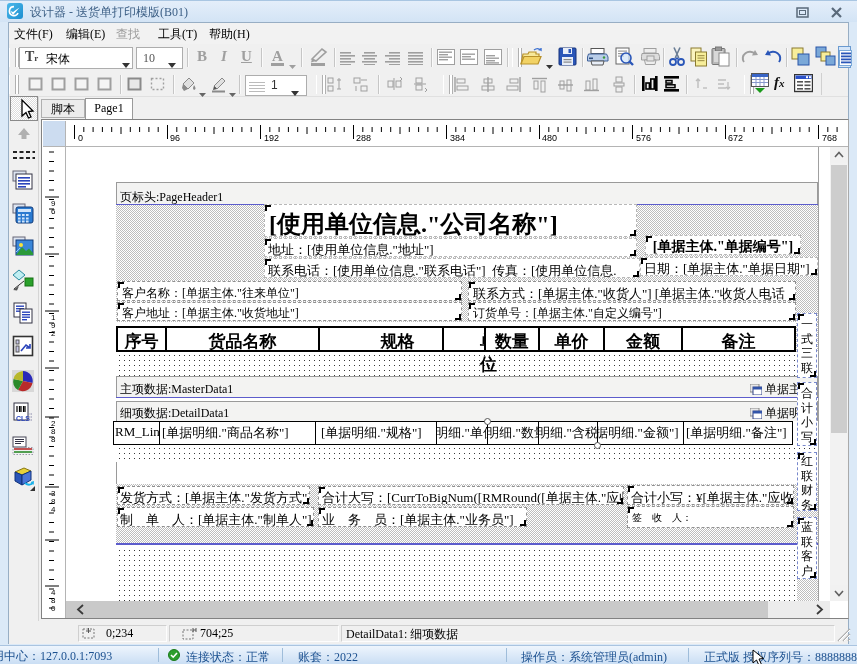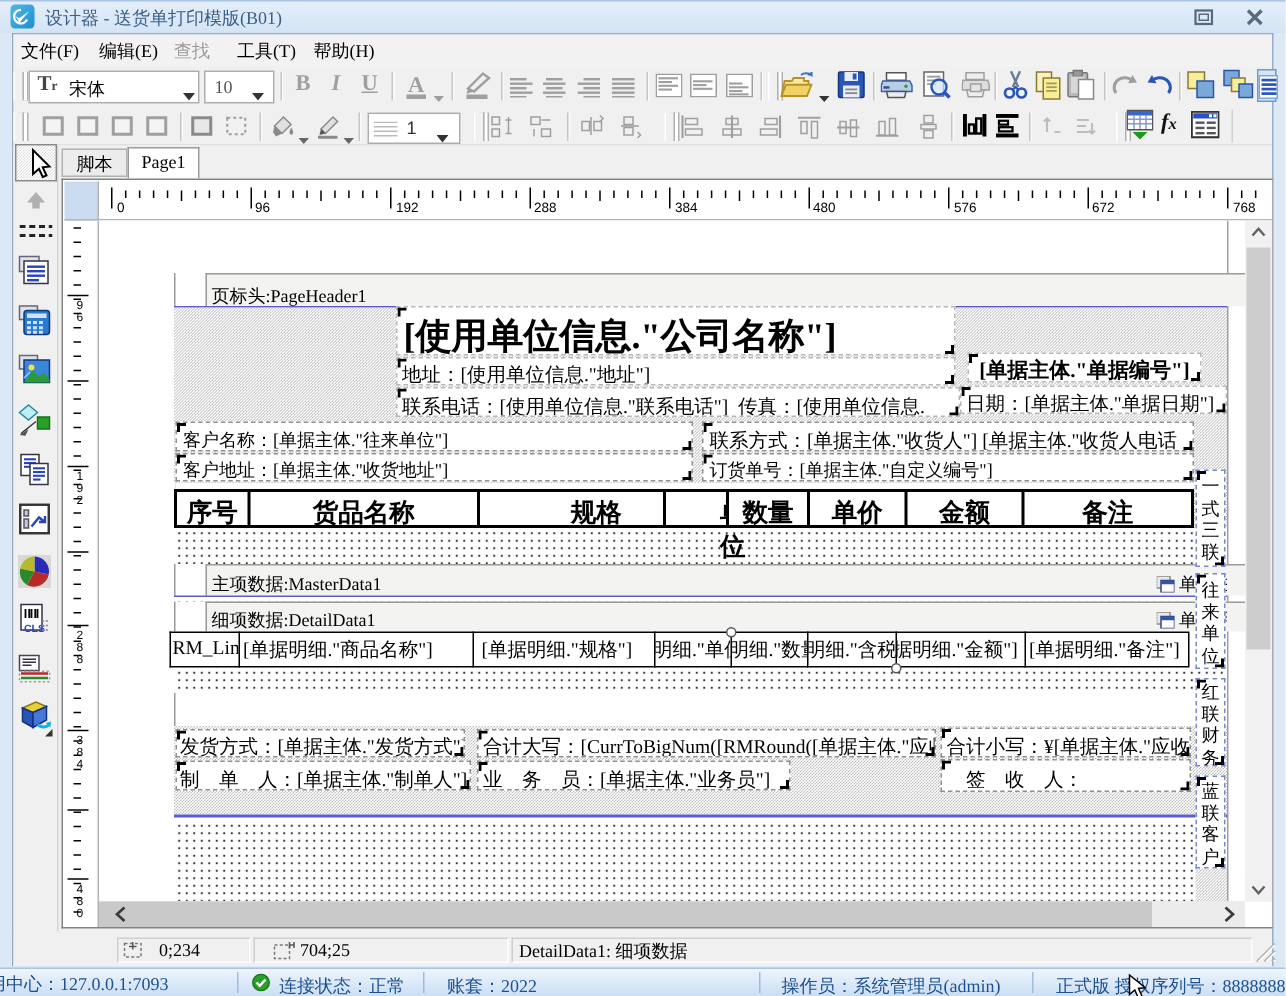--- a/index.html
+++ b/index.html
@@ -27,21 +27,21 @@
 #dview{left:41px;top:119px;width:808px;height:500px;background:#fff;border:1px solid #828282;border-right:1px solid #aaa;box-sizing:border-box;}
 #corner{left:43px;top:121px;width:23px;height:26px;background:#ccdcf0;border-right:1px solid #b4b4b4;border-bottom:1px solid #b4b4b4;box-sizing:border-box;}
 #hruler{left:66px;top:121px;width:782px;height:26px;background:#fff;border-bottom:1px solid #b4b4b4;box-sizing:border-box;}
 #vruler{left:43px;top:147px;width:23px;height:471px;background:#fff;border-right:1px solid #b4b4b4;box-sizing:border-box;}
 
 #vsb{left:830px;top:147px;width:18px;height:454px;background:#f2f2f2;}
 #hsb{left:66px;top:601px;width:764px;height:17px;background:#d6d6d6;}
 
 .hatch{background-image:linear-gradient(45deg,#bdbdbd 25%,transparent 25%,transparent 75%,#bdbdbd 75%),linear-gradient(45deg,#bdbdbd 25%,transparent 25%,transparent 75%,#bdbdbd 75%);background-size:2px 2px;background-position:0 0,1px 1px;background-color:#fff;}
 .dots{background-image:radial-gradient(#383838 0.8px,transparent 1px);background-size:5px 5px;background-position:1px 1px;background-color:#fff;}
-.bandbar{background:#f3f3f2;border:1px solid #9a9a9a;border-bottom:none;box-sizing:border-box;font-size:12px;font-family:"Liberation Serif",serif;color:#000;margin-left:21px;}
+.bandbar{background:#f3f3f2;border:1px solid #9a9a9a;border-bottom:none;box-sizing:border-box;font-size:12px;font-family:"Liberation Serif",serif;color:#000;}
 .bluline{height:2px;background:#5c5ccc;}
 .cell{background:#fff;border:1px dashed #909090;box-sizing:border-box;font-family:"Liberation Serif",serif;color:#000;overflow:hidden;white-space:nowrap;}
 .cell:before{content:'';position:absolute;left:0px;top:0px;width:4px;height:4px;border-left:2px solid #000;border-top:2px solid #000;}
 .cell:after{content:'';position:absolute;right:0px;bottom:0px;width:4px;height:4px;border-right:2px solid #000;border-bottom:2px solid #000;}
 
 #sbar1{left:9px;top:621px;width:839px;height:23px;background:#f0f0f0;}
 .spanel{border:1px solid;border-color:#cfcfcf #fdfdfd #fdfdfd #cfcfcf;height:17px;box-sizing:border-box;font-size:12px;}
 #sbar2{left:0px;top:645px;width:857px;height:19px;background:linear-gradient(#eef5fd,#cadef4);border-top:1px solid #aac4e0;box-sizing:border-box;color:#1c5190;font-size:12px;}
 #sbar2 .t{position:absolute;top:3px;white-space:nowrap;font-family:"Liberation Serif",serif;}
 .s2sep{position:absolute;top:2px;width:1px;height:14px;background:#9fbdda;}
@@ -836,28 +836,28 @@
  <div class="abs cell" style="left:561px;top:338px;width:167px;height:20px;">
       <span style="position:absolute;left:3px;top:3px;font-size:13px;">合计小写：¥[单据主体."应收金额"]</span>
     </div>
  <div class="abs cell" style="left:51px;top:360px;width:197px;height:20px;">
       <span style="position:absolute;left:2px;top:3px;font-size:13px;">制　单　人：[单据主体."制单人"]</span>
     </div>
  <div class="abs cell" style="left:252px;top:360px;width:209px;height:20px;">
       <span style="position:absolute;left:3px;top:3px;font-size:13px;">业　务　员：[单据主体."业务员"]</span>
     </div>
  <div class="abs cell" style="left:561px;top:359px;width:167px;height:22px;">
-      <span style="position:absolute;left:16px;top:4px;font-size:13px;">签　收　人：</span>
+      <span style="position:absolute;left:4px;top:4px;font-size:10px;">签　收　人：</span>
     </div>
 
  <div class="abs cell" style="left:731px;top:166px;width:20px;height:65px;border:1px dashed #7888cc;">
       <div style="position:absolute;left:2px;top:3px;width:14px;font-size:12px;line-height:14.6px;text-align:center;word-break:break-all;white-space:normal;font-family:'Liberation Serif',serif;">一式三联</div>
     </div>
  <div class="abs cell" style="left:731px;top:235px;width:20px;height:64px;border:1px dashed #7888cc;">
-      <div style="position:absolute;left:2px;top:3px;width:14px;font-size:12px;line-height:14.6px;text-align:center;word-break:break-all;white-space:normal;font-family:'Liberation Serif',serif;">往来单位</div>
+      <div style="position:absolute;left:2px;top:3px;width:14px;font-size:12px;line-height:14.6px;text-align:center;word-break:break-all;white-space:normal;font-family:'Liberation Serif',serif;">合计小写</div>
     </div>
  <div class="abs cell" style="left:731px;top:305px;width:20px;height:59px;border:1px dashed #7888cc;">
       <div style="position:absolute;left:2px;top:1px;width:14px;font-size:12px;line-height:14.6px;text-align:center;word-break:break-all;white-space:normal;font-family:'Liberation Serif',serif;">红联财务</div>
     </div>
  <div class="abs cell" style="left:731px;top:370px;width:20px;height:62px;border:1px dashed #7888cc;">
       <div style="position:absolute;left:2px;top:2px;width:14px;font-size:12px;line-height:14.6px;text-align:center;word-break:break-all;white-space:normal;font-family:'Liberation Serif',serif;">蓝联客户</div>
     </div>
 </div>
 
 <div class="abs" id="vsb">

